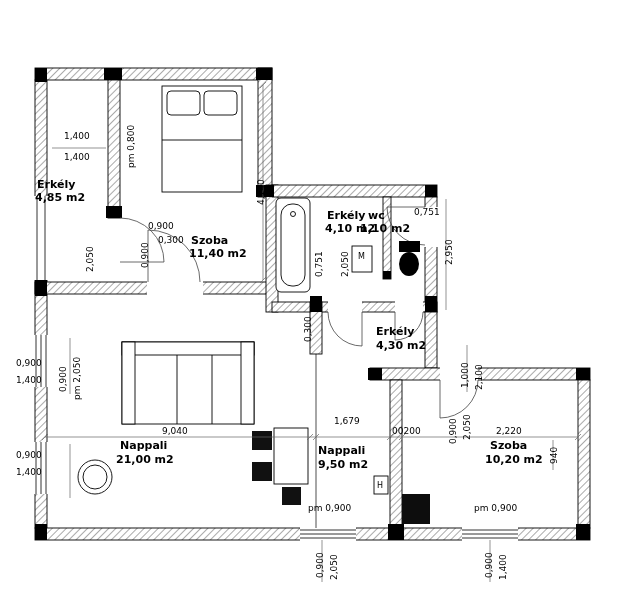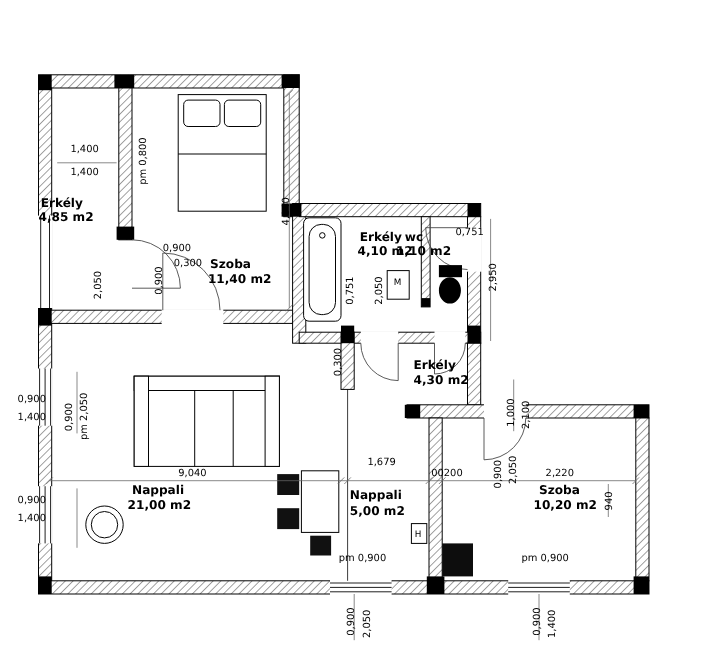--- a/index.html
+++ b/index.html
@@ -186,21 +186,21 @@
   <div class="room-area" style="left:189px;top:247px">11,40 m2</div>
   <div class="room-name" style="left:327px;top:209px">Erkély</div>
   <div class="room-area" style="left:325px;top:222px">4,10 m2</div>
   <div class="room-name" style="left:368px;top:209px">wc</div>
   <div class="room-area" style="left:360px;top:222px">1,10 m2</div>
   <div class="room-name" style="left:376px;top:325px">Erkély</div>
   <div class="room-area" style="left:376px;top:339px">4,30 m2</div>
   <div class="room-name" style="left:120px;top:439px">Nappali</div>
   <div class="room-area" style="left:116px;top:453px">21,00 m2</div>
   <div class="room-name" style="left:318px;top:444px">Nappali</div>
-  <div class="room-area" style="left:318px;top:458px">5,00 m2</div>
+  <div class="room-area" style="left:318px;top:458px">9,50 m2</div>
   <div class="room-name" style="left:490px;top:439px">Szoba</div>
   <div class="room-area" style="left:485px;top:453px">10,20 m2</div>
 
   <div class="dim" style="left:64px;top:131px">1,400</div>
   <div class="dim" style="left:64px;top:152px">1,400</div>
   <div class="dim" style="left:148px;top:221px">0,900</div>
   <div class="dim" style="left:158px;top:235px">0,300</div>
   <div class="dim" style="left:414px;top:207px">0,751</div>
   <div class="dim" style="left:16px;top:358px">0,900</div>
   <div class="dim" style="left:16px;top:375px">1,400</div>

